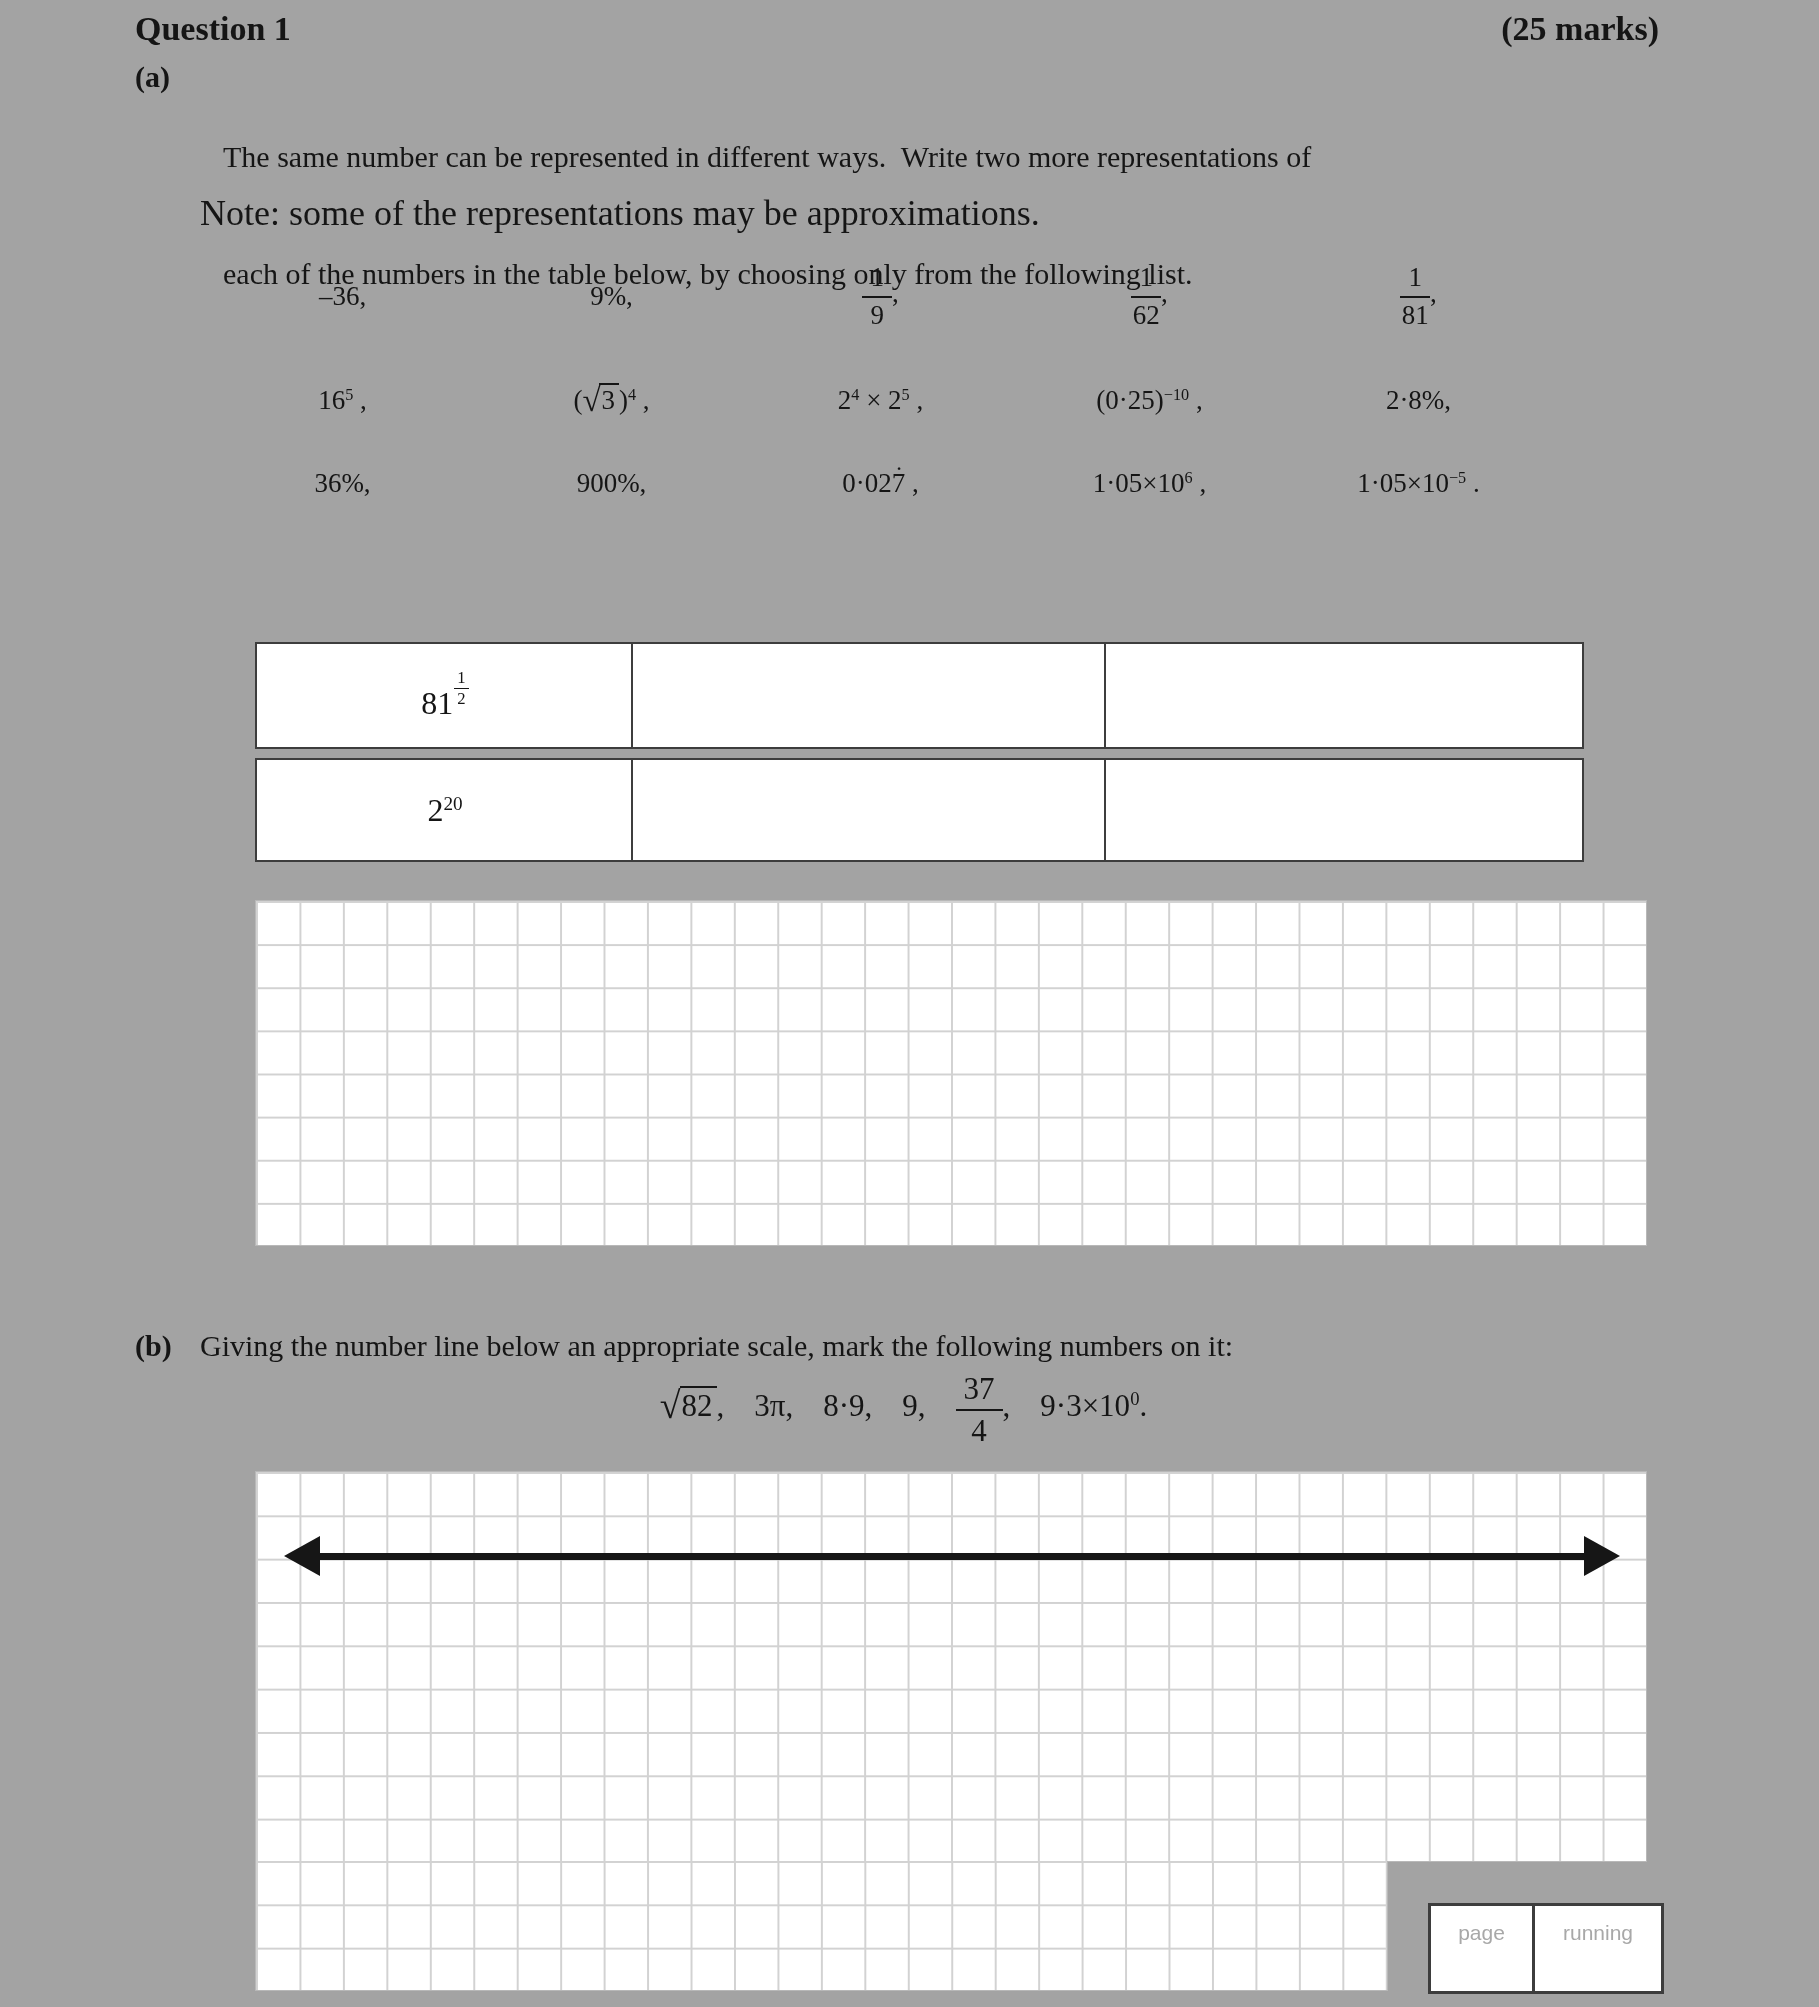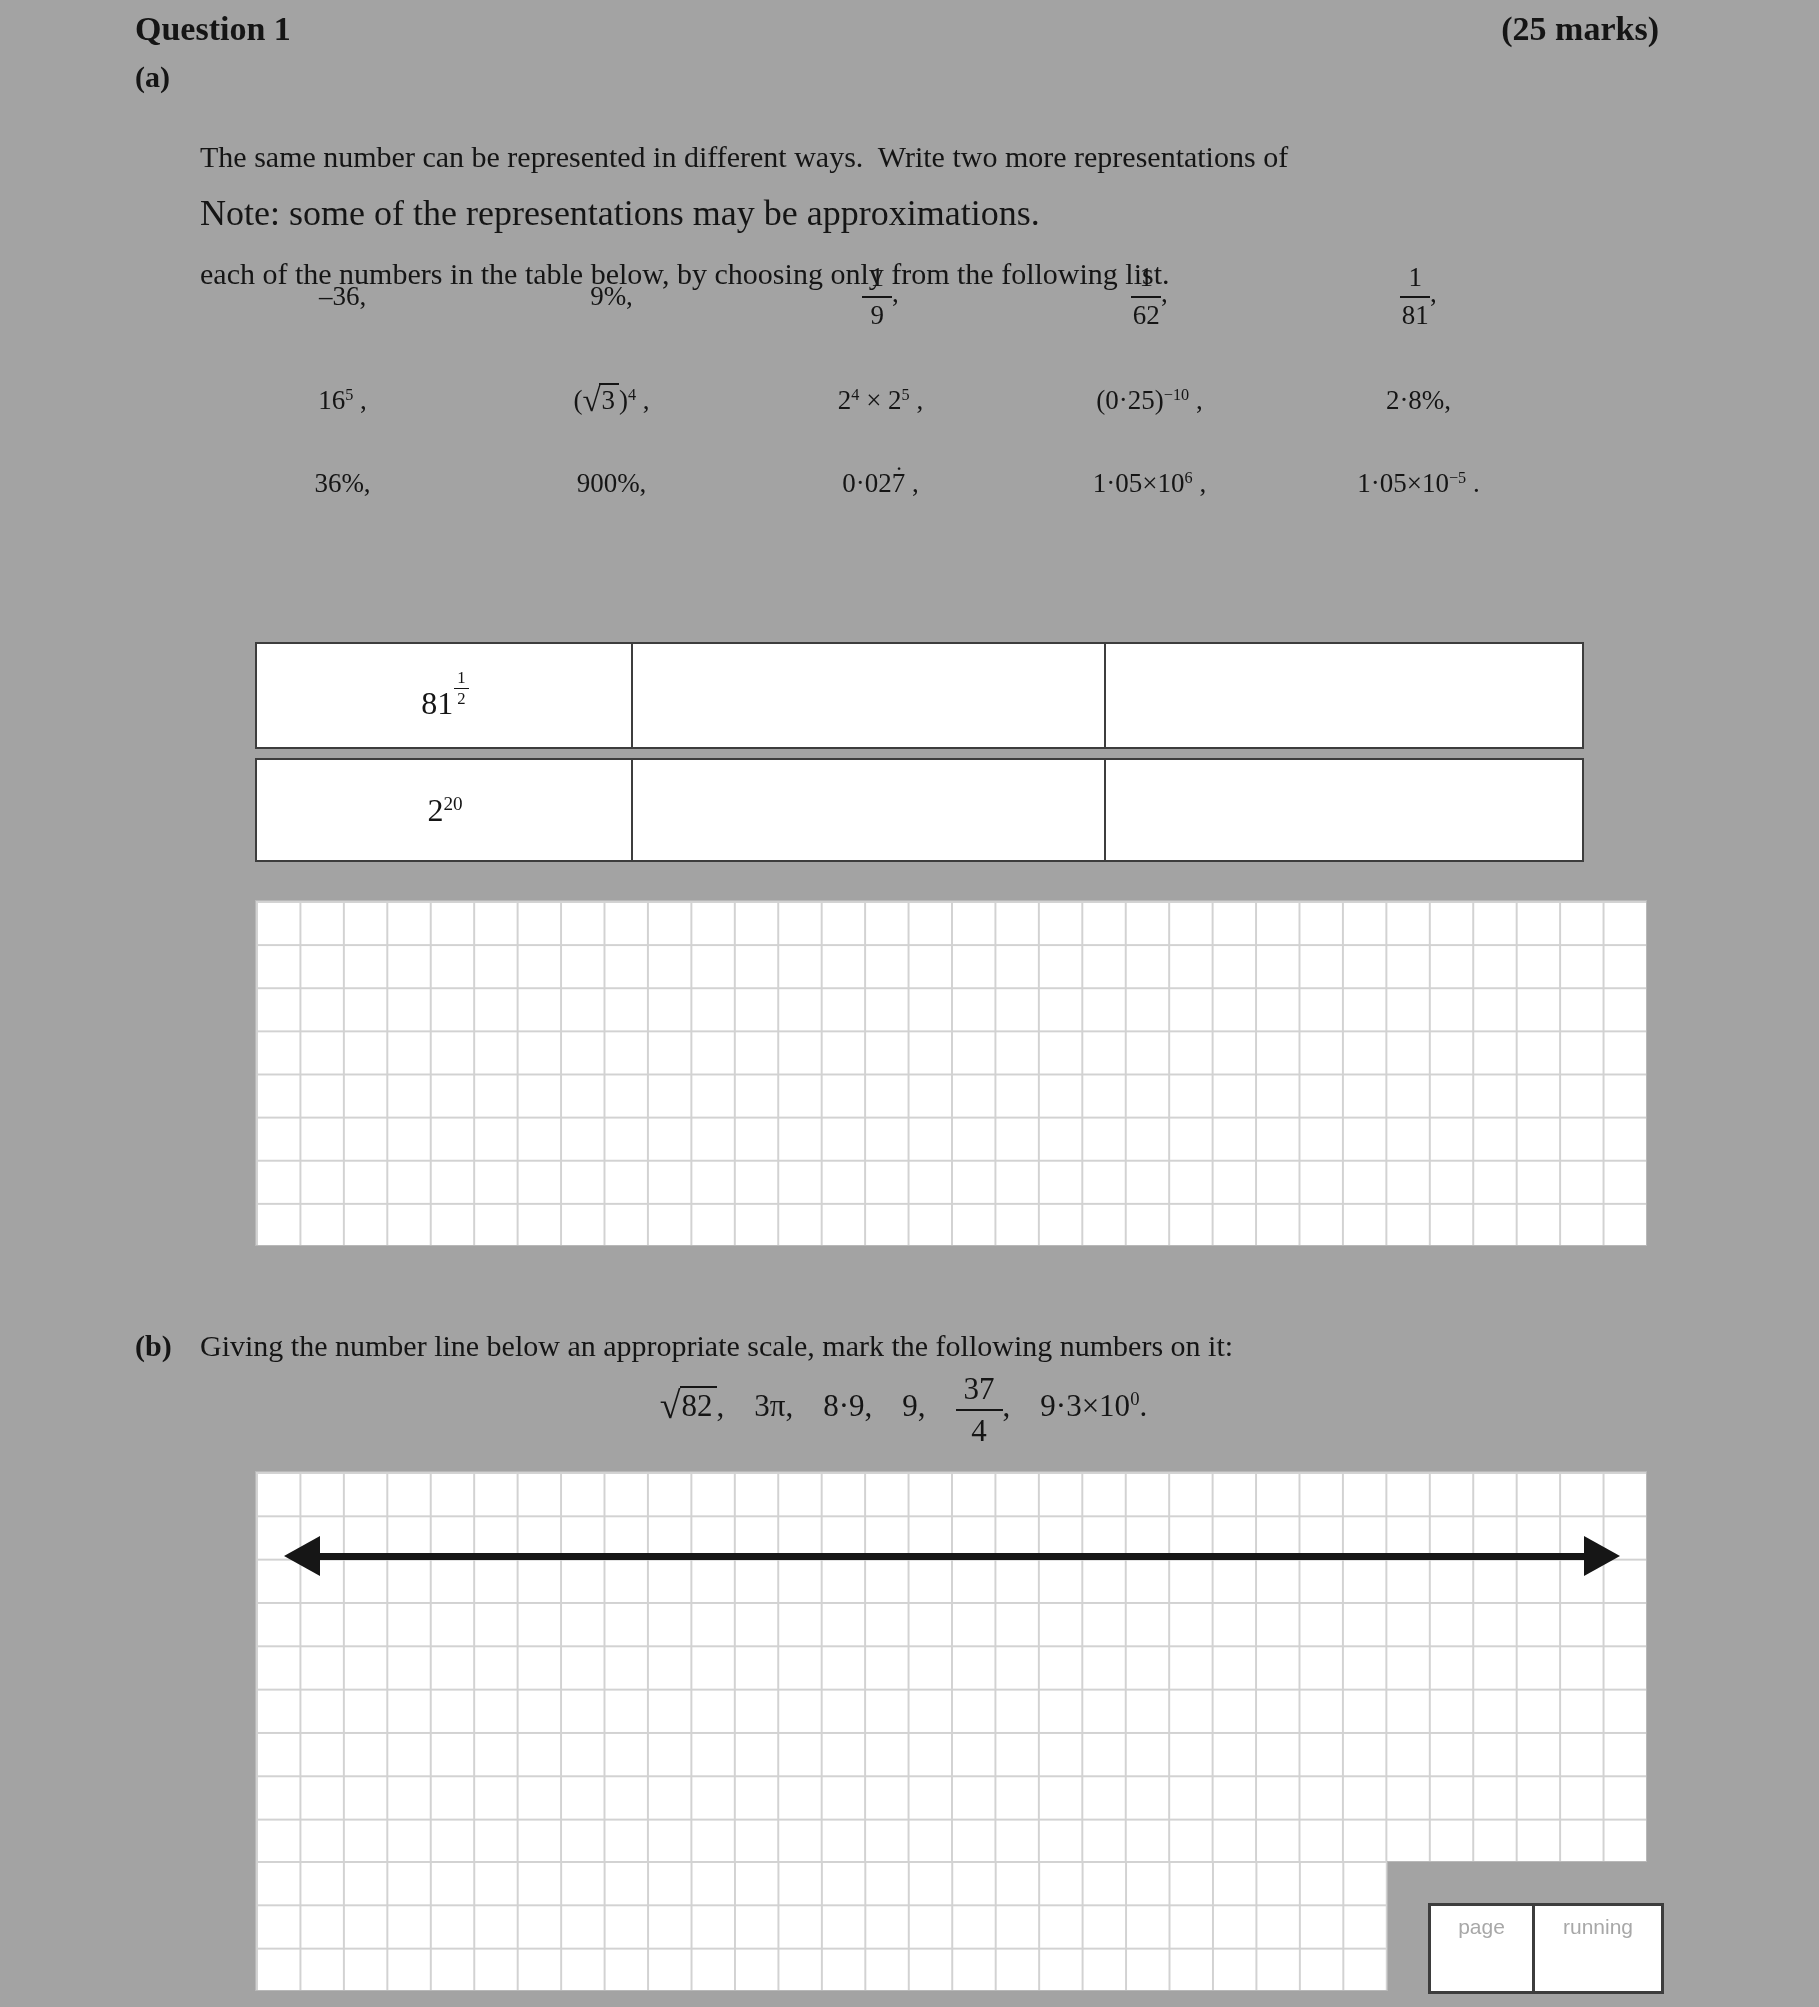--- a/index.html
+++ b/index.html
@@ -4,21 +4,21 @@
 <style>
   html,body{margin:0;padding:0;background:#ffffff;}
   #page{
     position:relative; width:1819px; height:2007px; background:#a3a3a3;
     font-family:"Liberation Serif","DejaVu Serif",serif; color:#151515;
     overflow:hidden;
   }
   .abs{position:absolute;}
   #q-title{left:135px; top:10px; font-size:34px; font-weight:bold;}
   #q-marks{top:10px; right:160px; font-size:34px; font-weight:bold;}
-  .body-text{font-size:30px; line-height:39px; white-space:pre;}
+  .body-text{font-size:30px; line-height:39px; white-space:pre;margin-left:23px;}
   #pa-label{left:135px; top:60px; font-size:30px; font-weight:bold;}
   #pa-lines{left:200px; top:59px;}
   #pa-note{left:200px; top:192px; font-size:36px; white-space:pre;}
 
   
   #options{
     left:208px; top:238px; width:1345px;
     display:grid; grid-template-columns:repeat(5,1fr);
     grid-template-rows:116px 92px 74px;
     align-items:center; justify-items:center;
@@ -85,21 +85,21 @@
     border-top:20.5px solid transparent; border-bottom:20.5px solid transparent;}
   #nl-left{left:284px; border-right:36px solid #161616;}
   #nl-right{left:1584px; border-left:36px solid #161616;}
 
   
   #footer-box{
     position:absolute; left:1428px; top:1903px; width:236px; height:91px;
     box-sizing:border-box; border:3px solid #3d3d3d; background:#ffffff; display:flex;
     font-family:"Liberation Sans","DejaVu Sans",sans-serif;
   }
-  .fcell{padding-top:9px; text-align:center; color:#a8a8a8; font-size:21px;}
+  .fcell{padding-top:15px; text-align:center; color:#a8a8a8; font-size:21px;}
   #fcell-page{width:101px; border-right:3px solid #3d3d3d;}
   #fcell-running{flex:1;}
 </style>
 </head>
 <body>
 
 <div id="page">
 
   <div id="q-title" class="abs">Question 1</div>
   <div id="q-marks" class="abs">(25 marks)</div>

